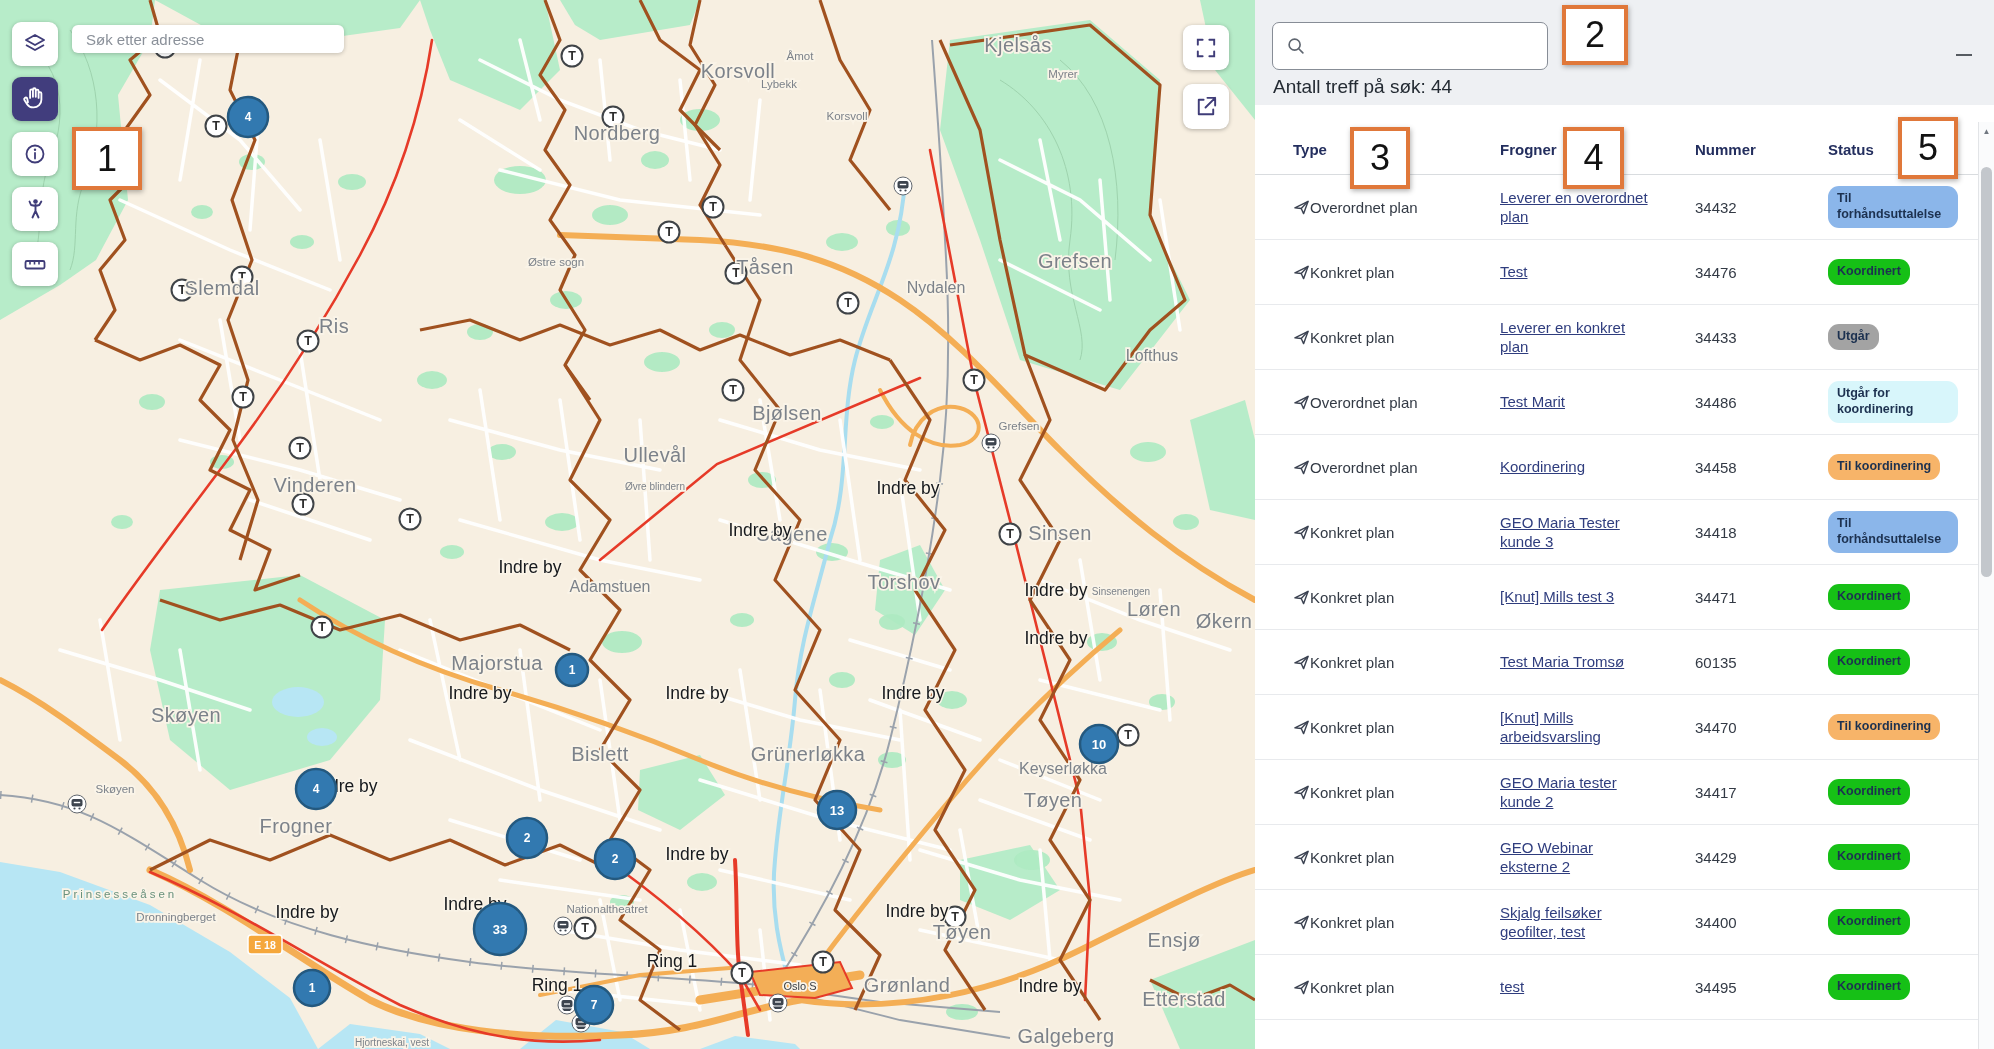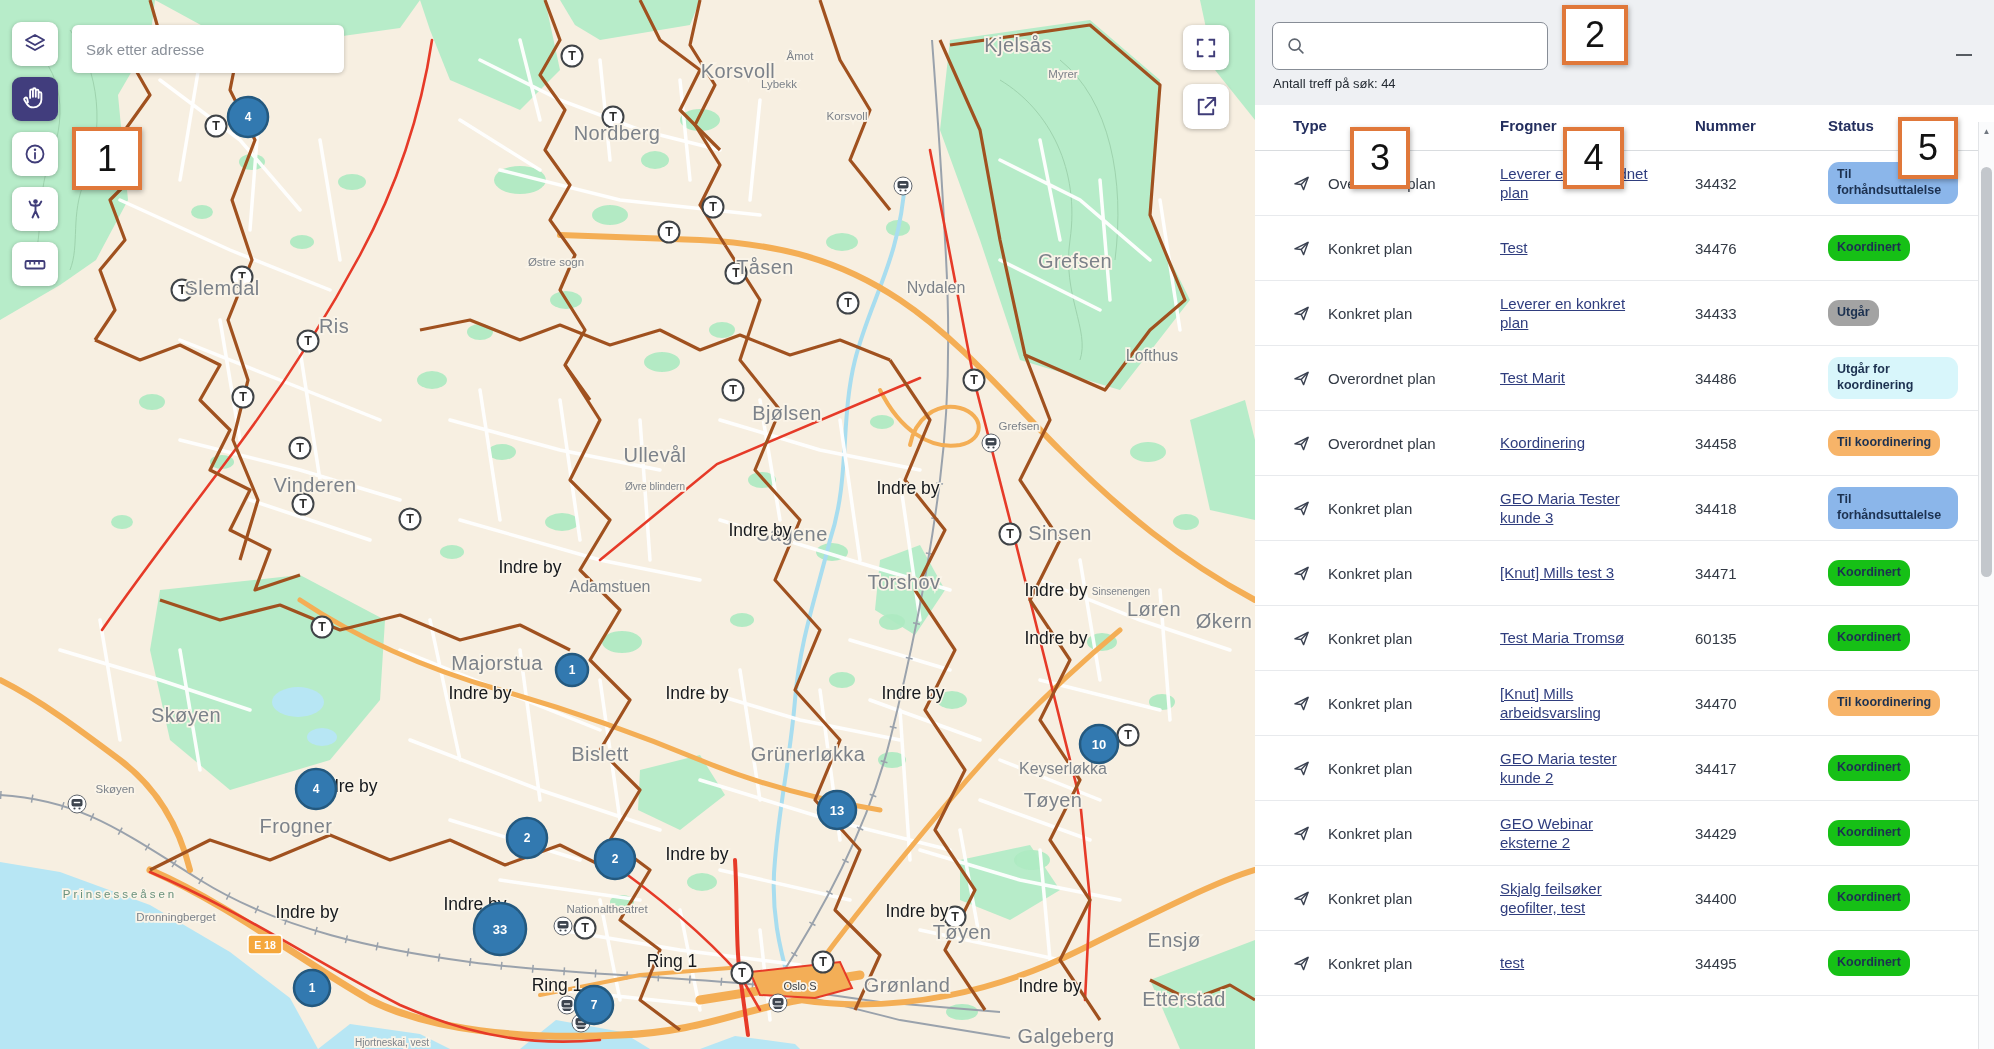--- a/index.html
+++ b/index.html
@@ -21,48 +21,48 @@
   .st-t{font-size:12.5px;font-weight:bold;fill:#2b2b2b;text-anchor:middle;}
   .cl-n{font-weight:bold;fill:#fff;text-anchor:middle;}
 
   
   .map-toolbar{position:absolute;left:12px;top:22px;display:flex;flex-direction:column;gap:11px;}
   .tool-btn{width:46px;height:44px;background:#fff;border:none;border-radius:9px;
     box-shadow:0 1px 4px rgba(0,0,0,.28);display:flex;align-items:center;justify-content:center;cursor:pointer;padding:0;}
   .tool-btn.active{background:#413d7d;}
   .tool-btn svg{display:block;}
 
-  .map-search{position:absolute;left:72px;top:25px;width:244px;height:48px;border:none;border-radius:6px;
+  .map-search{position:absolute;left:72px;top:25px;width:244px;height:28px;border:none;border-radius:6px;
     box-shadow:0 1px 4px rgba(0,0,0,.22);padding:0 14px;font-size:15px;color:#333;background:#fff;}
   .map-search::placeholder{color:#8a9099;}
 
   .map-right-btns{position:absolute;left:1183px;top:25px;display:flex;flex-direction:column;gap:14px;}
   .mr-btn{width:46px;height:45px;background:#fff;border:none;border-radius:9px;box-shadow:0 1px 4px rgba(0,0,0,.28);
     display:flex;align-items:center;justify-content:center;cursor:pointer;padding:0;}
 
   
   .callout{position:absolute;background:#fff;border:4px solid #e0783a;box-shadow:1px 2px 5px rgba(0,0,0,.3);
     display:flex;align-items:center;justify-content:center;font-size:36px;color:#121212;z-index:30;}
 
   
   .panel{position:relative;flex:1;height:1049px;background:#eef0f3;overflow:hidden;}
   .panel-search{position:absolute;left:17px;top:22px;width:276px;height:48px;background:#fff;border:1px solid #878d96;
     border-radius:7px;box-sizing:border-box;display:flex;align-items:center;padding-left:12px;}
   .panel-search input{border:none;outline:none;flex:1;height:100%;font-size:15px;background:transparent;margin-left:8px;color:#222;}
-  .results-count{position:absolute;left:18px;top:76px;font-size:13px;color:#242b33;}
+  .results-count{position:absolute;left:18px;top:76px;font-size:19px;color:#242b33;}
   .minimize-btn{position:absolute;right:16px;top:42px;width:28px;height:26px;border:none;background:transparent;cursor:pointer;}
   .minimize-btn span{display:block;width:16px;height:2px;background:#565b61;margin:auto;}
 
   .table-card{position:absolute;left:0;right:0;top:105px;bottom:0;background:#fff;}
   .thead,.trow{display:grid;grid-template-columns:207px 195px 133px 1fr;padding-left:38px;padding-right:26px;box-sizing:border-box;}
-  .thead{padding-top:12px;padding-bottom:16px;border-bottom:1px solid #d9dcdf;}
+  .thead{padding-top:36px;padding-bottom:16px;border-bottom:1px solid #d9dcdf;}
   .th{font-size:15px;font-weight:bold;color:#232e5e;}
   .trow{min-height:65px;align-items:center;border-bottom:1px solid #e8eaed;padding-top:8px;padding-bottom:8px;}
   .cell{font-size:15px;color:#333a45;}
-  .type-cell{display:flex;align-items:center;gap:18px;}
+  .type-cell{display:flex;align-items:center;gap:0;}
   .send-ic{flex:0 0 auto;}
   .send-ic path{fill:none;stroke:#3a4150;stroke-width:1.5;stroke-linejoin:round;}
   .title-link{font-size:15px;color:#2f3d7e;text-decoration:underline;display:inline-block;max-width:152px;line-height:1.28;}
   .badge{display:inline-block;max-width:112px;padding:5px 9px;border-radius:11px;font-size:12.5px;font-weight:bold;
     color:#1c3150;line-height:1.25;}
   .badge-blue{background:#8bb6ea;}
   .badge-green{background:#16c016;}
   .badge-red{background:#a3a3a3;}
   .badge-cyan{background:#d8f6fb;}
   .badge-orange{background:#f7b469;}

